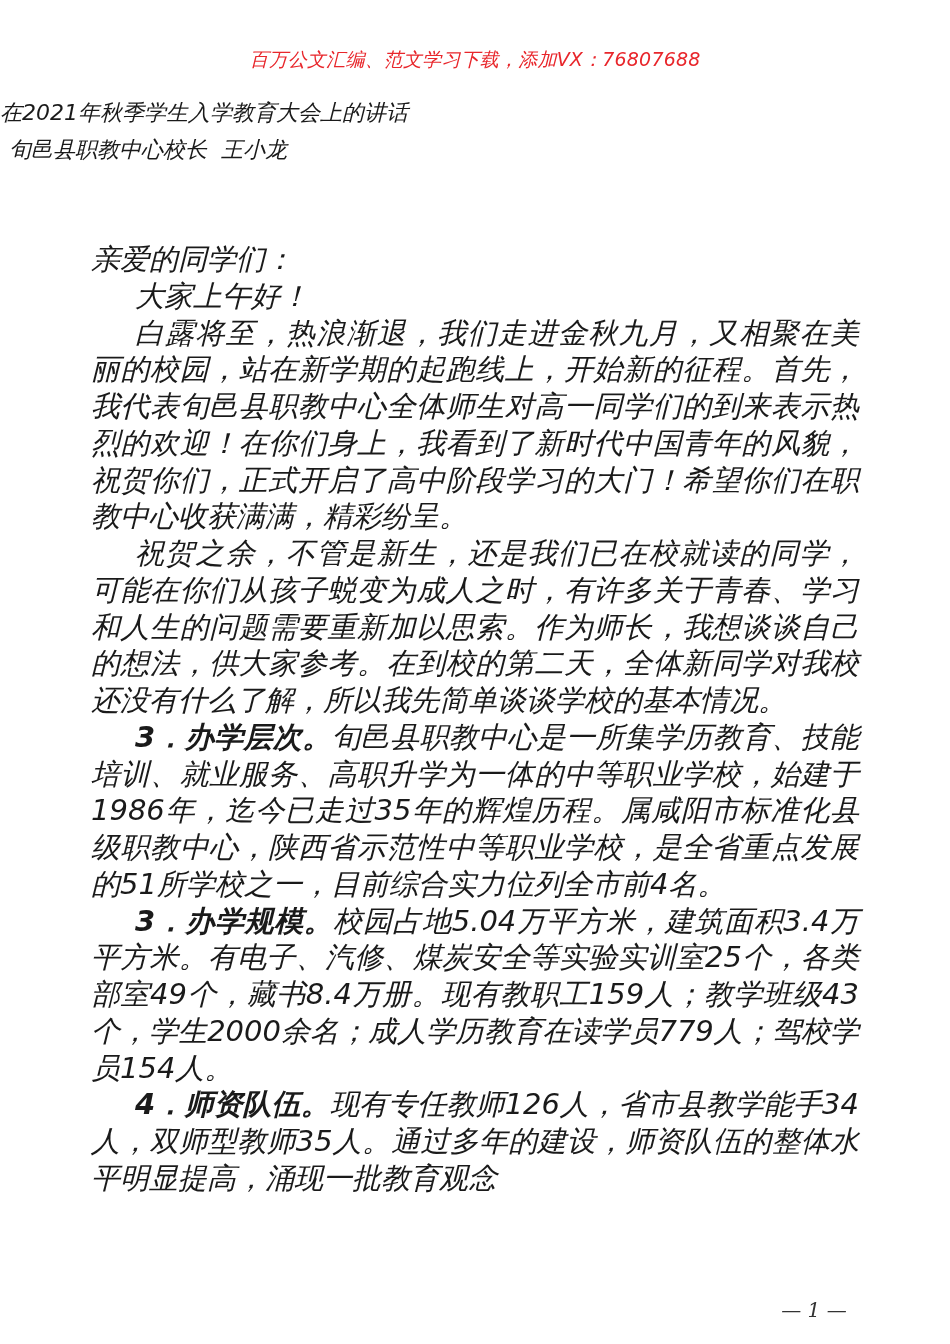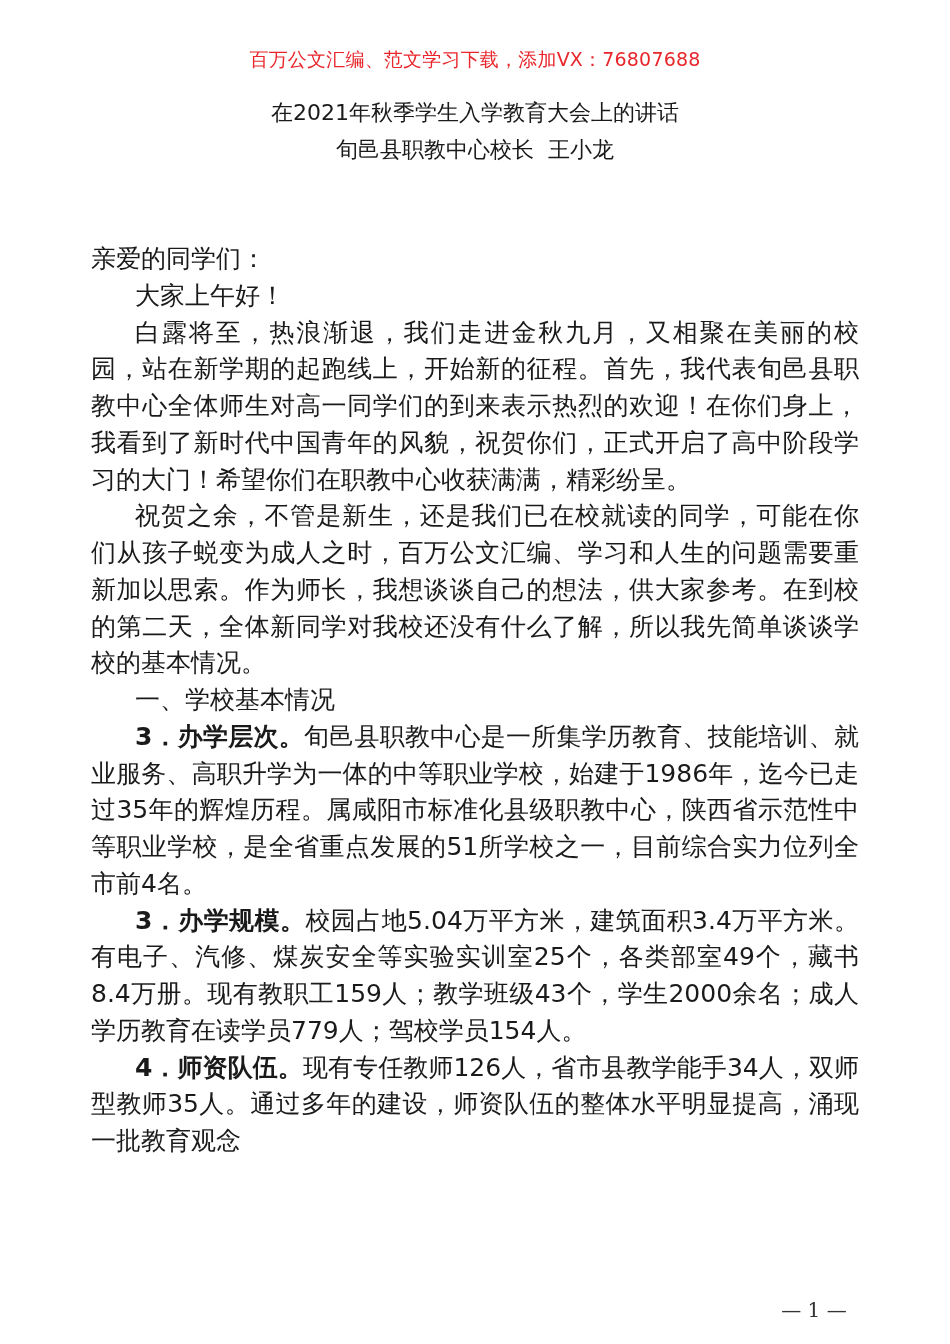--- a/index.html
+++ b/index.html
@@ -1,47 +1,46 @@
 <!DOCTYPE html>
 <html><head>
 <meta charset="utf-8">
 <style>
   html, body { margin: 0; padding: 0; background: #ffffff; }
   body { width: 950px; height: 1344px; position: relative; overflow: hidden;
          font-family: "DejaVu Sans", "Liberation Sans", sans-serif; color: #1a1a1a; }
-  .page { position: absolute; left: 0; top: 0; width: 950px; height: 1344px; }
+  .page { position: absolute; left: 0; top: 0; width: 950px; height: 1344px; font-style: italic; }
   .banner { position: absolute; top: 44px; left: 0; width: 950px; text-align: center;
             font-size: 19px; color: #e8262b; line-height: 30px; letter-spacing: 0.2px; }
-  .title-block { position: absolute; top: 94px; left: 0; width: 950px; text-align: center;
+  .title-block { position: absolute; top: 94px; left: 0; width: 950px; 
                  font-size: 22px; line-height: 37px; }
   .title-block div { white-space: nowrap; }
   .body { position: absolute; top: 241px; left: 91px; width: 768px;
-          font-size: 25px; line-height: 36.75px; text-align: justify; }
+          font-size: 29px; line-height: 36.75px; text-align: justify; }
   .body p { margin: 0; }
   .indent { text-indent: 44px; }
   .bold { font-weight: bold; }
   .footer { position: absolute; top: 1298px; left: 764px; width: 100px; text-align: center;
             font-family: "DejaVu Serif", "Liberation Serif", serif; font-size: 20px; color: #333; }
 </style>
 </head>
 <body>
 
 <div class="page">
   <div class="banner">百万公文汇编、范文学习下载，添加VX：76807688</div>
 
   <div class="title-block">
     <div>在2021年秋季学生入学教育大会上的讲话</div>
-    <div style="white-space:pre;">旬邑县职教中心校长  王小龙</div>
+    <div style="white-space:pre;padding-left:9px;">旬邑县职教中心校长  王小龙</div>
   </div>
 
   <div class="body">
     <p>亲爱的同学们：</p>
     <p class="indent">大家上午好！</p>
     <p class="indent">白露将至，热浪渐退，我们走进金秋九月，又相聚在美丽的校园，站在新学期的起跑线上，开始新的征程。首先，我代表旬邑县职教中心全体师生对高一同学们的到来表示热烈的欢迎！在你们身上，我看到了新时代中国青年的风貌，祝贺你们，正式开启了高中阶段学习的大门！希望你们在职教中心收获满满，精彩纷呈。</p>
-    <p class="indent">祝贺之余，不管是新生，还是我们已在校就读的同学，可能在你们从孩子蜕变为成人之时，百万公文汇编、学习和人生的问题需要重新加以思索。作为师长，我想谈谈自己的想法，供大家参考。在到校的第二天，全体新同学对我校还没有什么了解，所以我先简单谈谈学校的基本情况。</p>
-    <p class="indent">一、学校基本情况</p>
+    <p class="indent">祝贺之余，不管是新生，还是我们已在校就读的同学，可能在你们从孩子蜕变为成人之时，有许多关于青春、学习和人生的问题需要重新加以思索。作为师长，我想谈谈自己的想法，供大家参考。在到校的第二天，全体新同学对我校还没有什么了解，所以我先简单谈谈学校的基本情况。</p>
     <p class="indent"><span class="bold">3．办学层次。</span><span>旬邑县职教中心是一所集学历教育、技能培训、就业服务、高职升学为一体的中等职业学校，始建于1986年，迄今已走过35年的辉煌历程。属咸阳市标准化县级职教中心，陕西省示范性中等职业学校，是全省重点发展的51所学校之一，目前综合实力位列全市前4名。</span></p>
     <p class="indent"><span class="bold">3．办学规模。</span><span>校园占地5.04万平方米，建筑面积3.4万平方米。有电子、汽修、煤炭安全等实验实训室25个，各类部室49个，藏书8.4万册。现有教职工159人；教学班级43个，学生2000余名；成人学历教育在读学员779人；驾校学员154人。</span></p>
     <p class="indent"><span class="bold">4．师资队伍。</span><span>现有专任教师126人，省市县教学能手34人，双师型教师35人。通过多年的建设，师资队伍的整体水平明显提高，涌现一批教育观念</span></p>
   </div>
 
   <div class="footer">— 1 —</div>
 </div>
 
 </body></html>

